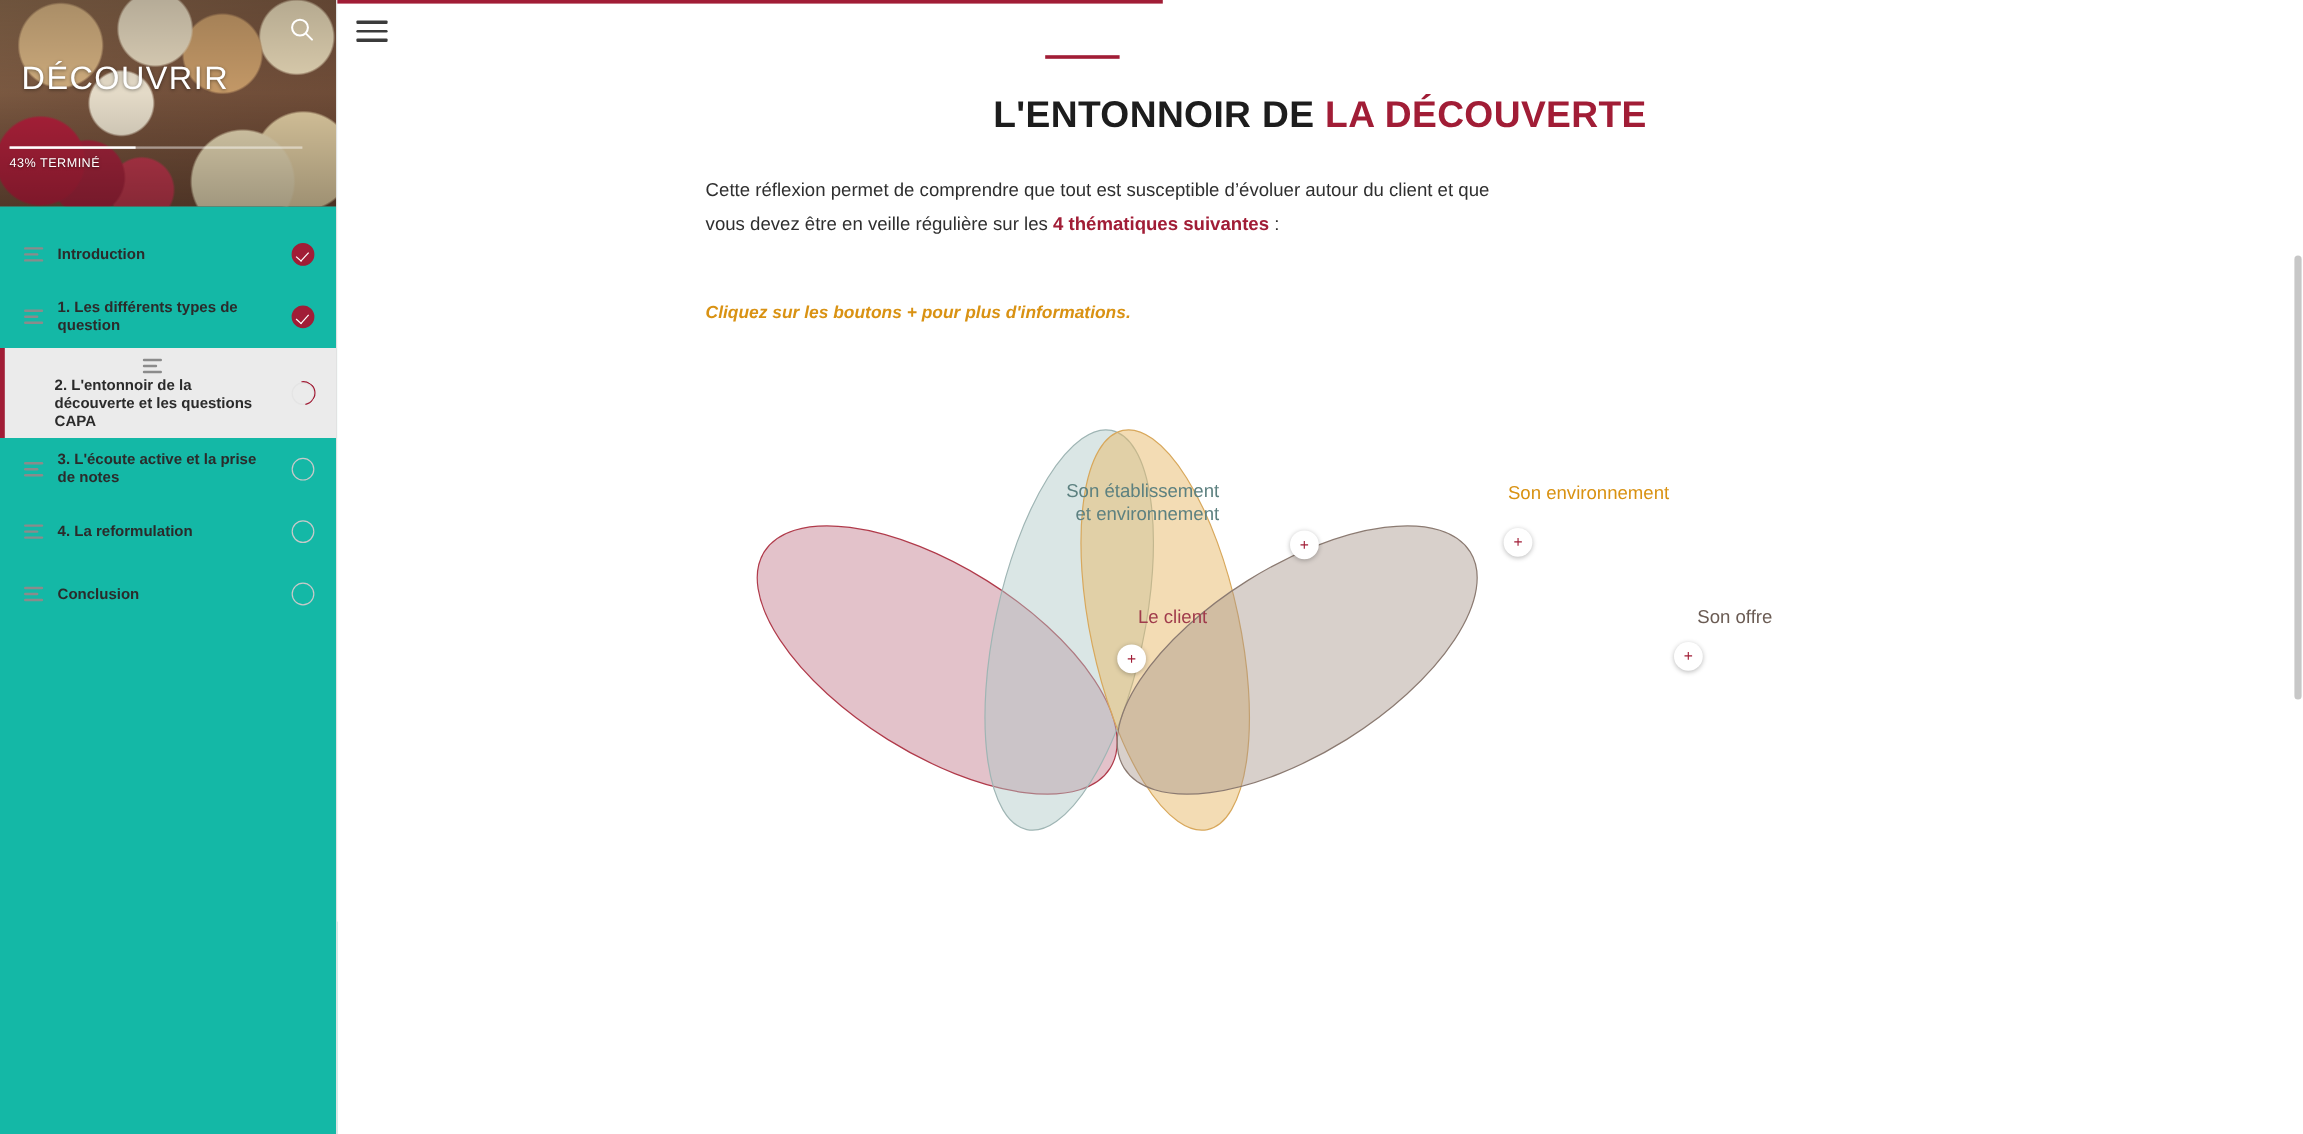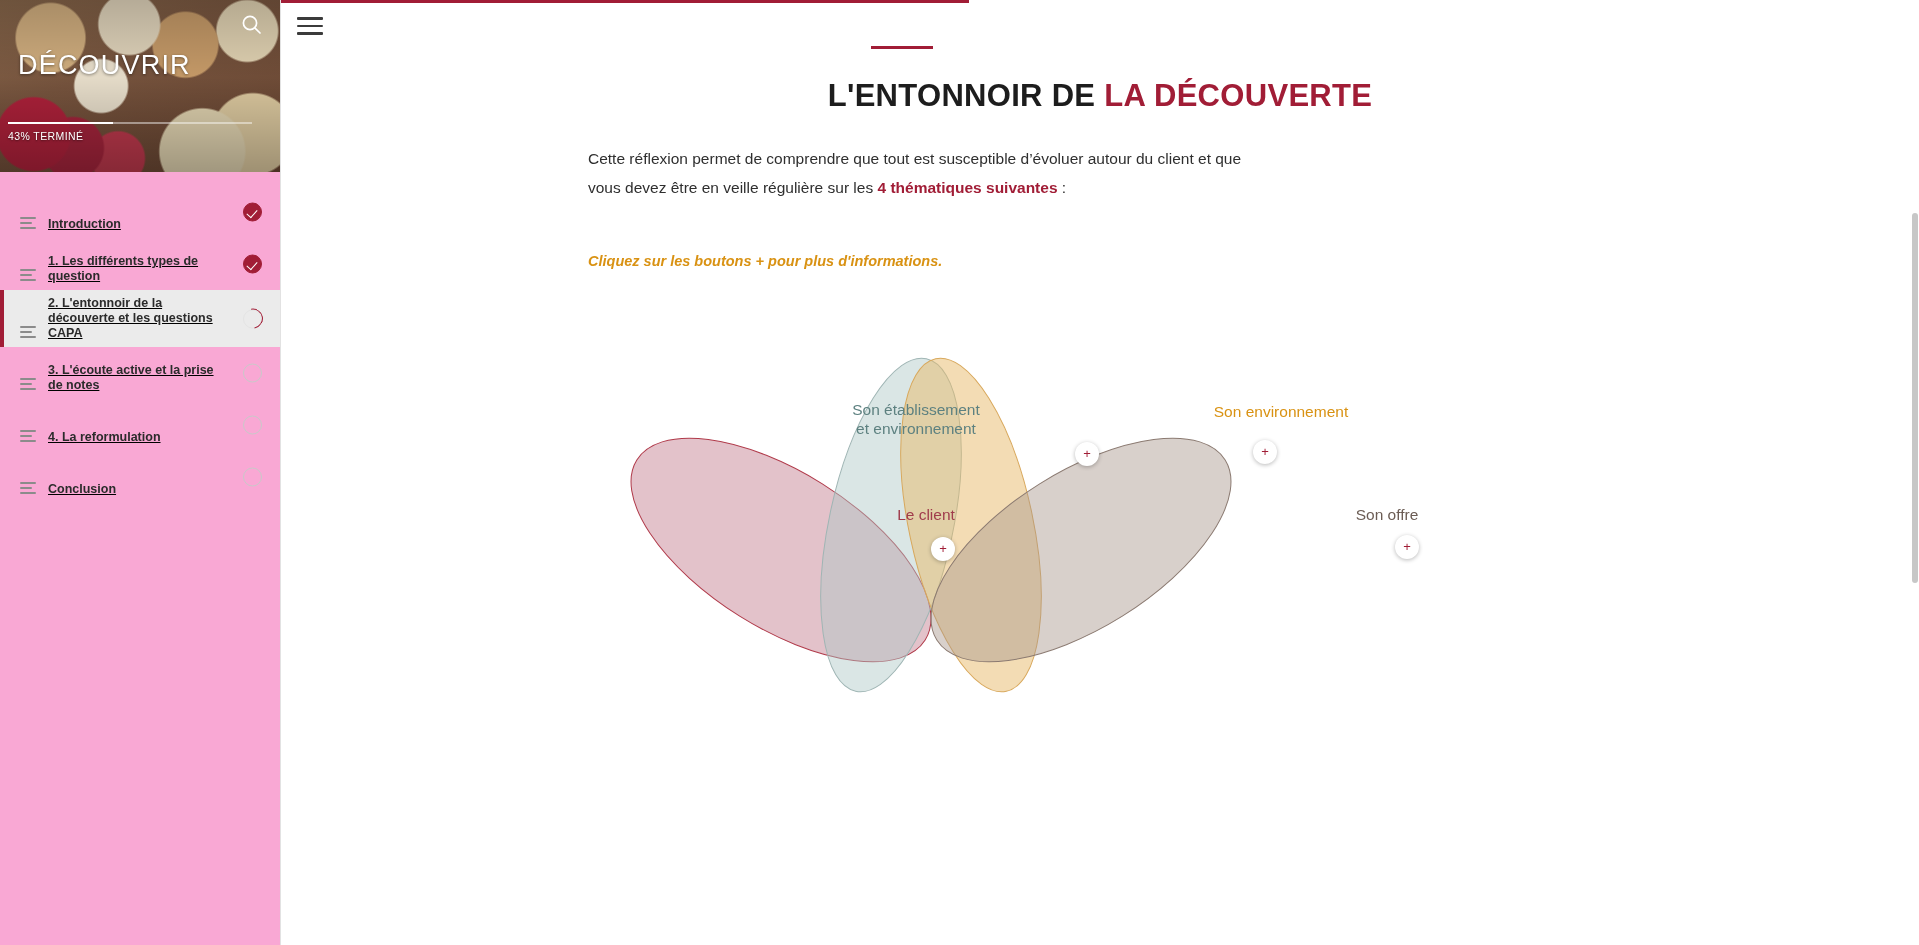--- a/index.html
+++ b/index.html
@@ -14,21 +14,21 @@
     overflow: hidden;
     position: relative;
   }
 
   
   #sidebar {
     position: absolute;
     left: 0; top: 0;
     width: 281px;
     height: 945px;
-    background: #f9a8d4;
+    background: #14b8a6;
     border-right: 1px solid #e2e2e2;
     box-sizing: border-box;
     overflow: hidden;
   }
   #course-hero {
     position: relative;
     width: 281px;
     height: 172px;
     overflow: hidden;
     background: #6a4a3a;
@@ -92,31 +92,31 @@
     letter-spacing: .4px;
     margin-top: 6px;
     text-shadow: 0 1px 2px rgba(0,0,0,.5);
   }
 
   
   #nav-list { padding-top: 14px; }
   .nav-item {
     position: relative;
     display: flex;
-    align-items: flex-end;
+    align-items: center;
     min-height: 52px;
     padding: 6px 34px 6px 20px;
     box-sizing: border-box;
     cursor: pointer;
-    text-decoration: underline;
   }
   .nav-item.active {
     background: #ebebeb;
     border-left: 4px solid #a11d36;
     padding-left: 16px;
+    flex-direction: column;
   }
   .nav-lines {
     width: 16px;
     margin-right: 12px;
     flex: 0 0 16px;
   }
   .nav-lines span {
     display: block;
     height: 2px;
     background: #8b8b8b;
@@ -259,21 +259,21 @@
     left: 290px; top: 300px;
     width: 720px;
     height: 430px;
   }
   #venn svg { display:block; }
 
   .petal-label {
     position: absolute;
     font-size: 15.5px;
     line-height: 19px;
-    text-align: center;
+    text-align: right;
     pointer-events: none;
   }
   .plus-btn {
     position: absolute;
     width: 24px; height: 24px;
     border-radius: 50%;
     background: #ffffff;
     box-shadow: 0 1px 4px rgba(0,0,0,.28);
     color: #a11d36;
     font-size: 13px;

